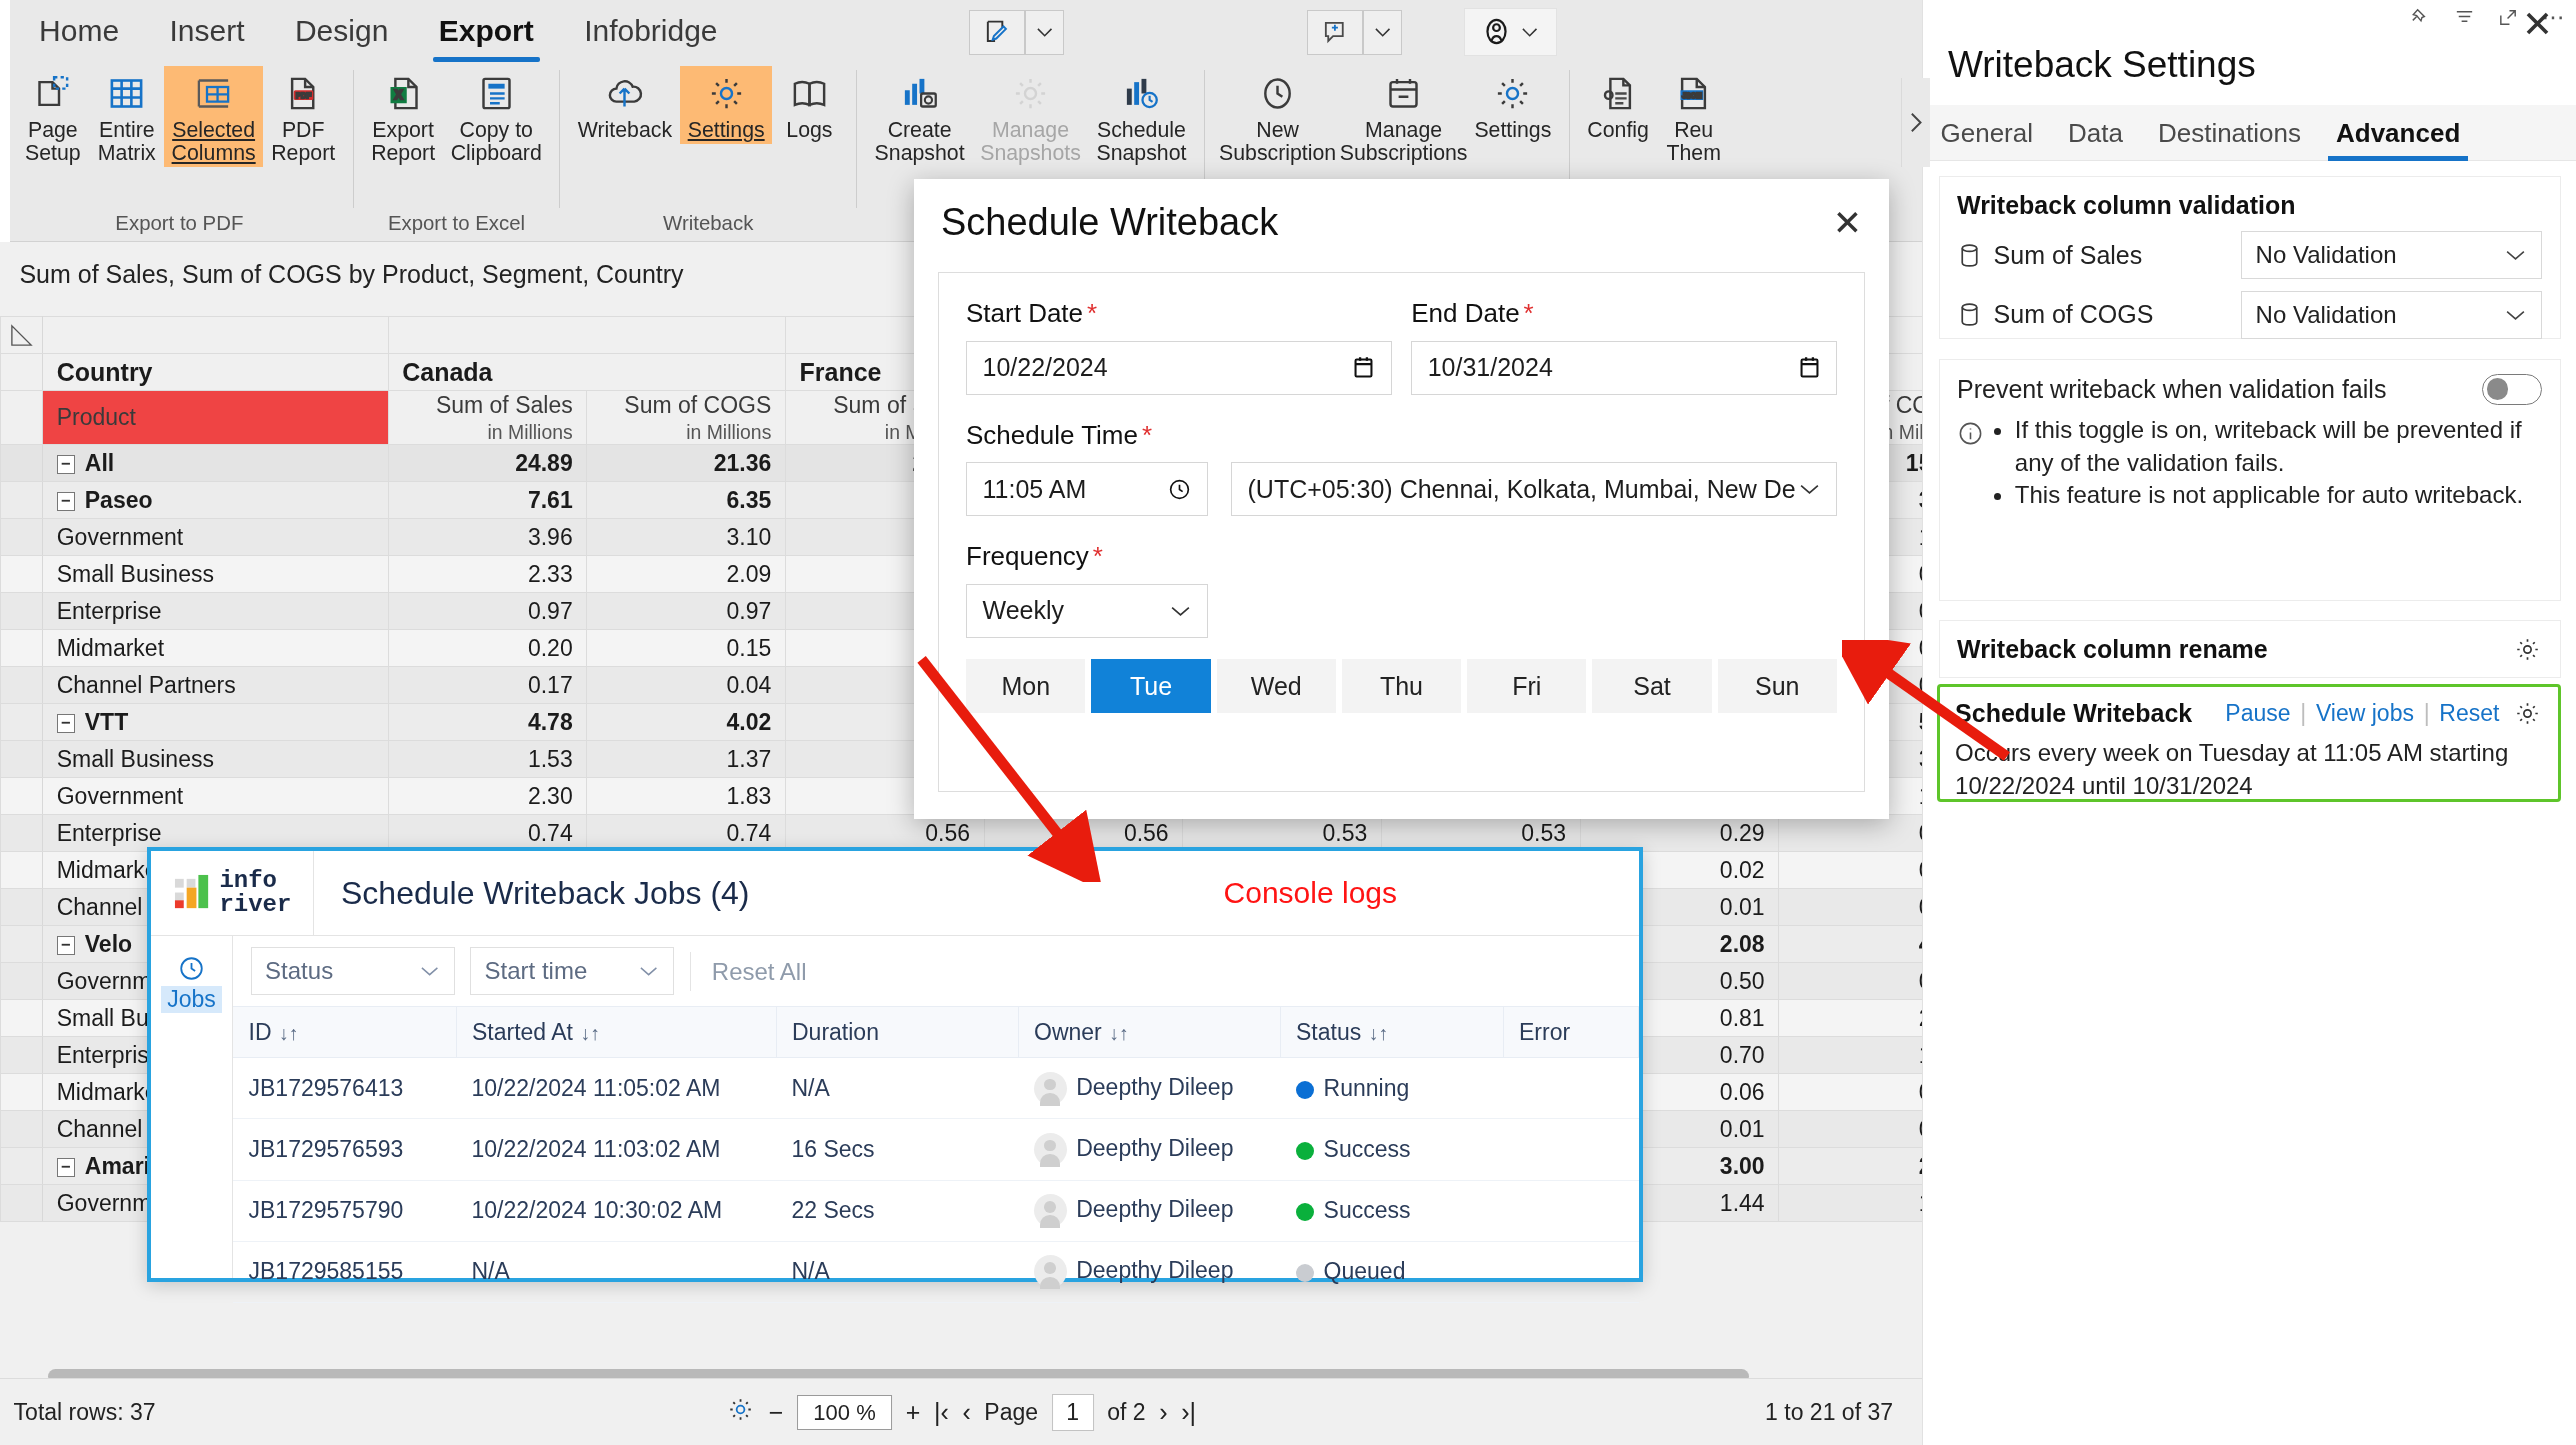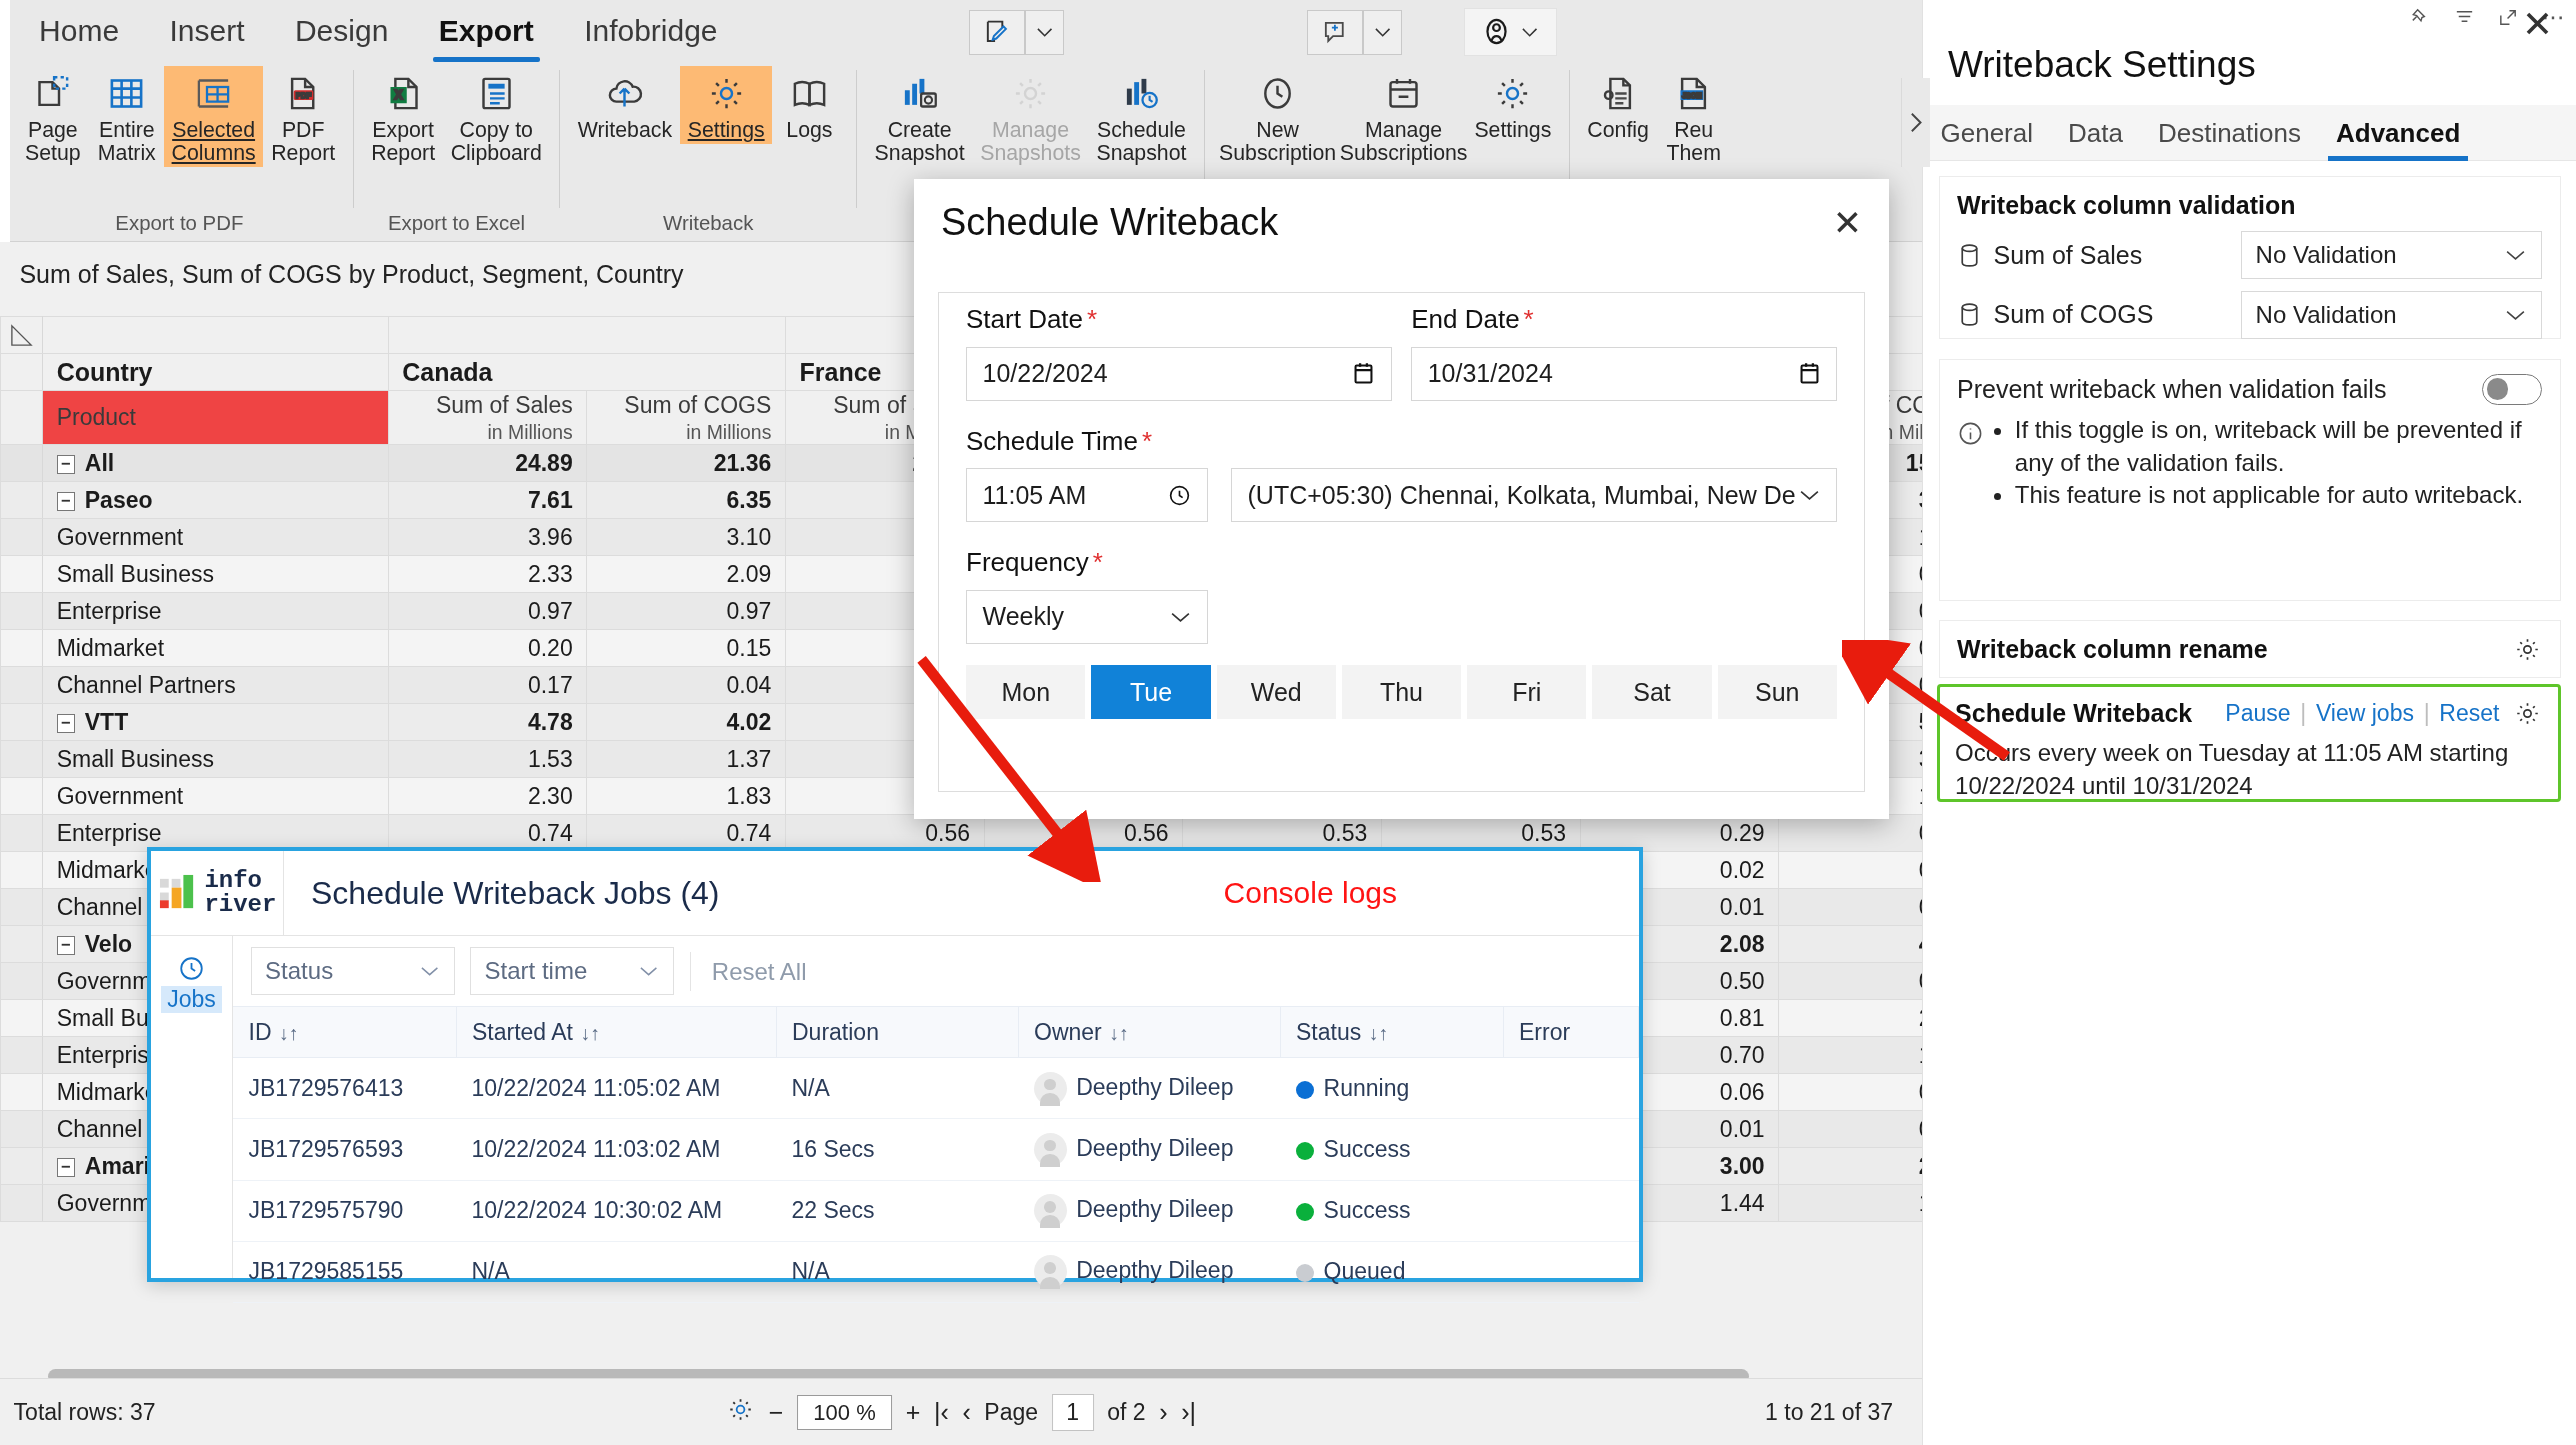--- a/index.html
+++ b/index.html
@@ -157,21 +157,21 @@
   #sch-desc { font-size:24px; color:#222; line-height:1.35; margin-top:9.7px; }
 
   
   #modal {
     position:absolute; left:914px; top:179px; width:975px; height:640px;
     background:#fff; box-shadow:0 5.8px 25px rgba(0,0,0,.28); z-index:40;
   }
   #m-head { height:87px; display:flex; align-items:center; padding:0 27px; }
   #m-title { flex:1; font-size:38px; color:#111; }
   #m-close { font-size:35px; color:#333; cursor:pointer; line-height:1; }
-  #m-body { position:absolute; left:24px; right:24px; top:93px; bottom:27px; border:1px solid #ddd; padding:11px 27px;margin-top:20px; }
+  #m-body { position:absolute; left:24px; right:24px; top:93px; bottom:27px; border:1px solid #ddd; padding:25px 27px; }
   .fld-label { font-size:26px; color:#111; margin-bottom:11.6px; }
   .req { color:#e03030; margin-left:3.9px; }
   .row2 { display:flex; gap:19.4px; }
   .col { flex:1; }
   .inp {
     height:54px; border:1px solid #d6d6d6; background:#fff; display:flex;
     align-items:center; padding:0 15.5px; font-size:25px; color:#1d1d1d;
   }
   .inp .val { flex:1; }
   .fld { margin-bottom:25px; }
@@ -186,21 +186,21 @@
   }
   .day.on { background:#1182d8; color:#fff; }
 
   
   #jobs {
     position:absolute; left:147px; top:847px; width:1496px; height:435px;
     background:#fff; border:4.8px solid #29a3e0; z-index:50; box-shadow:0 3.9px 17.5px rgba(0,0,0,.18);
   }
   #jobs-head { height:85px; display:flex; align-items:stretch; border-bottom:1px solid #e4e4e4; }
   #jobs-logo {
-    width:133px; display:flex; align-items:center; justify-content:center;
+    width:163px; display:flex; align-items:center; justify-content:center;
     gap:5.8px; border-right:1px solid #e4e4e4;
   }
   #jobs-logo .wordmark { font-family:"Liberation Mono", monospace; font-size:24px; color:#1a2b4a; line-height:1.0; font-weight:bold; }
   #jobs-title { flex:1; display:flex; align-items:center; padding-left:27px; font-size:32px; color:#1a2b4a; }
   #console-tag { color:#ff1414; font-size:30px; padding-right:242px; display:flex; align-items:center; }
   #jobs-main { position:absolute; left:0; top:85px; right:0; bottom:0; display:flex; }
   #jobs-side { width:82px; border-right:1px solid #e4e4e4; padding-top:17.5px; }
   .sidebtn { display:flex; flex-direction:column; align-items:center; gap:3.9px; cursor:pointer; }
   .sidebtn .cap { background:#d6e9fb; color:#1673c8; font-size:23px; padding:0 5.8px; }
   #jobs-content { flex:1; position:relative; }

